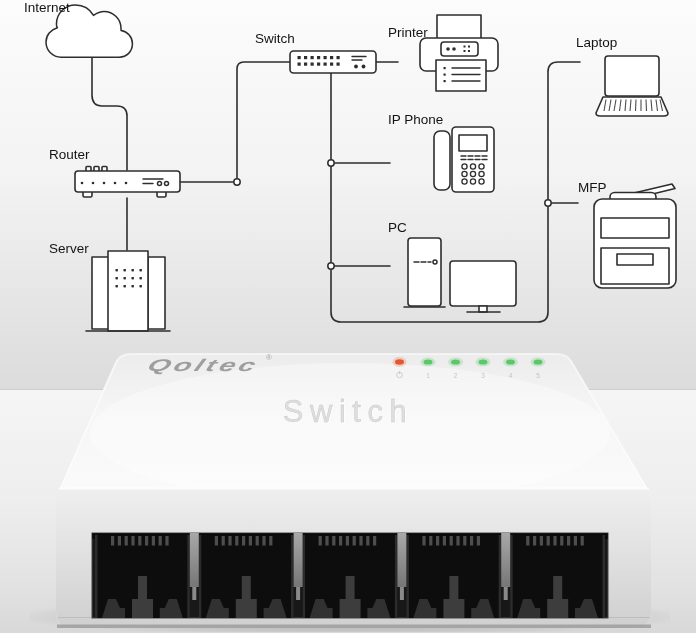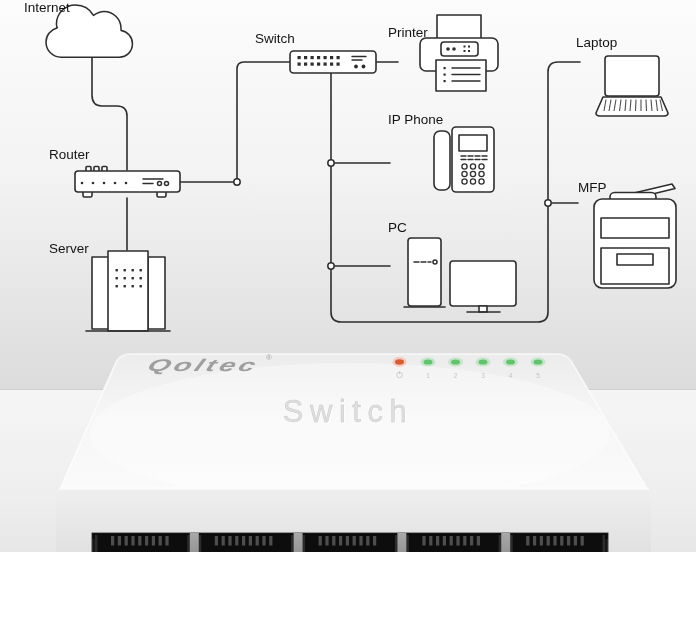--- a/index.html
+++ b/index.html
@@ -1,17 +1,17 @@
 <!DOCTYPE html>
 <html><head>
 <meta charset="utf-8">
 <style>
   html,body{margin:0;padding:0;background:#fff;}
   .stage{
-    position:relative;width:696px;height:552px;overflow:hidden;
+    position:relative;width:696px;height:633px;overflow:hidden;
     font-family:"Liberation Sans", sans-serif;
   }
   .bg-wall{position:absolute;left:0;top:0;width:696px;height:389px;
     background:linear-gradient(#fcfcfc 0%,#f3f3f3 45%,#e2e2e2 85%,#dcdcdc 100%);}
   .bg-table{position:absolute;left:0;top:389px;width:696px;height:244px;
     border-top:1px solid #cfcfcf;
     background:linear-gradient(#f5f5f5 0%,#eeeeee 45%,#e2e2e2 80%,#d8d8d8 100%);}
   .table-shadow{position:absolute;left:30px;top:598px;width:640px;height:34px;
     background:radial-gradient(ellipse at 50% 55%, rgba(70,70,70,.38) 0%, rgba(70,70,70,.12) 55%, rgba(70,70,70,0) 75%);}
   svg{position:absolute;left:0;}

